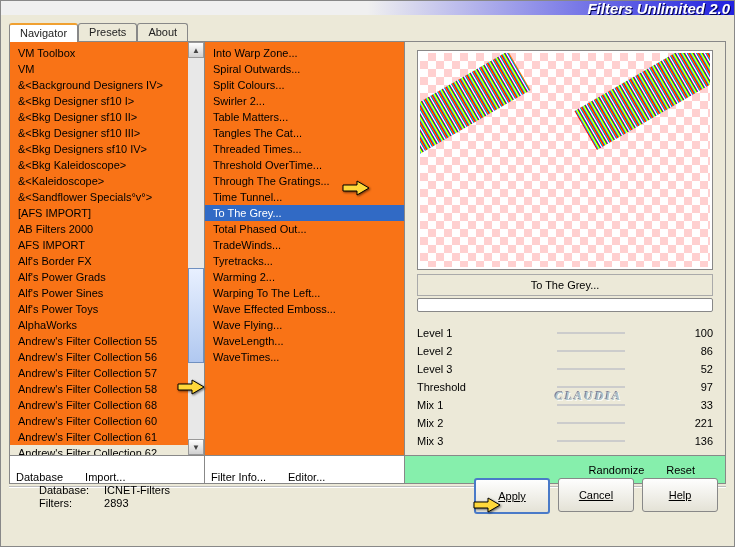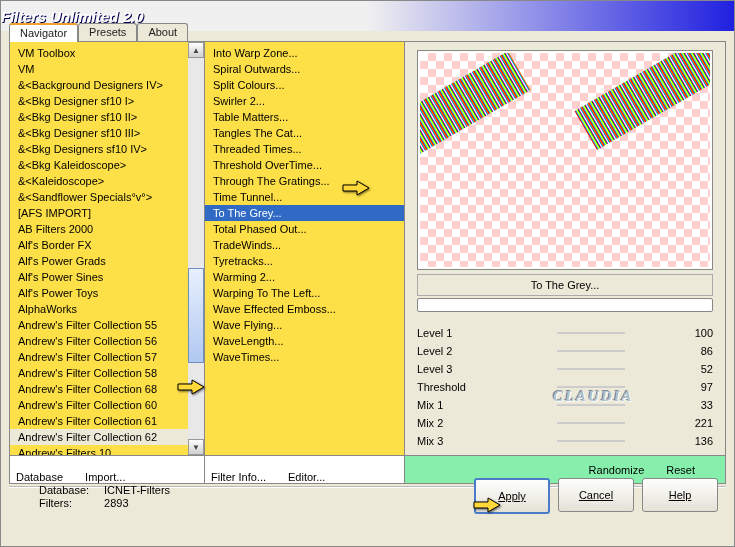--- a/index.html
+++ b/index.html
@@ -1,23 +1,23 @@
 <!DOCTYPE html>
 <html><head>
 <meta charset="utf-8">
 <style>
 * { box-sizing: border-box; margin: 0; padding: 0; font-family: "Tahoma", "Arial", sans-serif; font-size: 11px; }
 body { width: 735px; height: 547px; background: #ece9d8; border: 1px solid #888; position: relative; overflow: hidden; }
-.titlebar { position: absolute; top: 0; right: 0; width: 100%; height: 30px; background: linear-gradient(to right, #f0f0f0 0%, #f0f0f0 50%, #2020e0 100%); display: flex; align-items: center; padding-right: 16px; }
+.titlebar { position: absolute; top: 0; right: 0; width: 100%; height: 14px; background: linear-gradient(to right, #f0f0f0 0%, #f0f0f0 50%, #2020e0 100%); display: flex; align-items: center; justify-content: flex-end; padding-right: 4px; }
 .titlebar .title { color: #fff; font-weight: bold; font-style: italic; font-size: 15px; text-shadow: 1px 1px #000050; white-space: nowrap; }
 .tabs { position: absolute; top: 22px; left: 8px; display: flex; height: 19px; }
 .tab { border: 1px solid #888; border-bottom: none; background: #ece9d8; padding: 2px 10px 0; border-radius: 3px 3px 0 0; cursor: pointer; margin-right: 0; position: relative; color: #222; }
 .tab.active { background: #fff; z-index: 3; border-top: 2px solid #f0a030; padding-bottom: 1px; }
 .content { position: absolute; top: 40px; left: 8px; right: 8px; bottom: 62px; border: 1px solid #888; background: #fff; display: flex; }
-.col { background: #fde047; overflow: hidden; position: relative; }
+.col { background: #f97316; overflow: hidden; position: relative; }
 .col1 { width: 195px; border-right: 1px solid #888; }
 .col2 { width: 200px; border-right: 1px solid #888; }
 .col3 { flex: 1; background: #ece9d8; position: relative; }
 .list { padding: 3px 0; }
 .list-item { padding: 1px 8px; white-space: nowrap; cursor: pointer; color: #000; line-height: 14px; position: relative; }
 .list-item.selected { background: #ece9d8; }
 .list-item.highlight { background: #316ac5; color: #fff; }
 .scrollbar { position: absolute; right: 0; top: 0; bottom: 28px; width: 16px; background: #f0f0f0; }
 .scroll-btn { width: 16px; height: 16px; background: linear-gradient(#fefefe,#d0d0d0); border: 1px solid #999; display: flex; align-items: center; justify-content: center; color: #444; font-size: 8px; }
 .scroll-track { position: absolute; top: 16px; bottom: 16px; left: 0; right: 0; background: #e8e8e8; }
@@ -44,21 +44,21 @@
 }
 .ns1 { top: 35px; left: -50px; }
 .ns2 { top: 15px; right: -25px; }
 .preview-label { position: absolute; top: 232px; left: 12px; right: 12px; text-align: center; background: #ece9d8; padding: 4px 0; border: 1px solid #aaa; }
 .progressbar { position: absolute; top: 256px; left: 12px; right: 12px; height: 14px; border: 1px solid #888; background: #fff; border-radius: 2px; }
 .sliders { position: absolute; top: 282px; left: 12px; right: 12px; }
 .slider-row { display: flex; align-items: center; height: 18px; position: relative; gap: 44px; }
 .slider-row .sl-label { width: 90px; color: #000; }
 .slider-row .sl-track { flex: 1; height: 2px; background: #ccc; position: relative; margin: 0 6px; }
 .slider-row .sl-value { width: 38px; text-align: right; color: #000; }
-.watermark { position: absolute; left: 50%; top: 50%; transform: translate(-15%,-50%); font-family: cursive; font-weight: bold; font-size: 15px; color: #9bc; opacity: 0.8; text-shadow: 1px 1px #fff, -1px -1px #668; letter-spacing: 2px; font-style: italic; pointer-events:none;}
+.watermark { position: absolute; left: 50%; top: 50%; transform: translate(-15%,-50%); font-family: cursive; font-weight: bold; font-size: 12px; color: #9bc; opacity: 0.8; text-shadow: 1px 1px #fff, -1px -1px #668; letter-spacing: 2px; font-style: italic; pointer-events:none;}
 .rand-reset { position: absolute; bottom: 0; left: 0; right: 0; height: 28px; border-top: 1px solid #888; display: flex; align-items: center; justify-content: flex-end; padding-right: 30px; gap: 22px; background: #86efac;}
 .bottom-line { position: absolute; bottom: 36px; left: 10px; right: 10px; display: flex; align-items: center; }
 .info-block { font-size: 11px; line-height: 13px; margin-left: 28px; }
 .info-block .lbl { display: inline-block; width: 62px; }
 .buttons { position: absolute; bottom: 32px; right: 16px; display: flex; gap: 8px; }
 .btn { min-width: 76px; height: 22px; border: 1px solid #888; background: linear-gradient(#fefefe,#e4e2d6); border-radius: 3px; padding: 16px 14px; cursor: pointer; color: #000; display: inline-flex; align-items: center; justify-content: center; text-decoration: underline;}
 .btn.primary { border: 2px solid #4a7ac8; }
 .hr-line { position: absolute; bottom: 58px; left: 8px; right: 8px; height: 0; border-top: 1px solid #bbb; border-bottom: 1px solid #fff; }
 .cursor-hand { position: absolute; width: 30px; height: 22px; pointer-events: none; }
 .cursor-hand svg { filter: drop-shadow(1px 1px 1px rgba(0,0,0,0.6)); }
@@ -88,20 +88,21 @@
         <div class="list-item">&amp;&lt;Background Designers IV&gt;</div>
         <div class="list-item">&amp;&lt;Bkg Designer sf10 I&gt;</div>
         <div class="list-item">&amp;&lt;Bkg Designer sf10 II&gt;</div>
         <div class="list-item">&amp;&lt;Bkg Designer sf10 III&gt;</div>
         <div class="list-item">&amp;&lt;Bkg Designers sf10 IV&gt;</div>
         <div class="list-item">&amp;&lt;Bkg Kaleidoscope&gt;</div>
         <div class="list-item">&amp;&lt;Kaleidoscope&gt;</div>
         <div class="list-item">&amp;&lt;Sandflower Specials°v°&gt;</div>
         <div class="list-item">[AFS IMPORT]</div>
         <div class="list-item">AB Filters 2000</div>
+        <div class="list-item">AFS IMPORT</div>
         <div class="list-item">Alf's Border FX</div>
         <div class="list-item">Alf's Power Grads</div>
         <div class="list-item">Alf's Power Sines</div>
         <div class="list-item">Alf's Power Toys</div>
         <div class="list-item">AlphaWorks</div>
         <div class="list-item">Andrew's Filter Collection 55</div>
         <div class="list-item">Andrew's Filter Collection 56</div>
         <div class="list-item">Andrew's Filter Collection 57</div>
         <div class="list-item">Andrew's Filter Collection 58</div>
         <div class="list-item">Andrew's Filter Collection 68</div>

